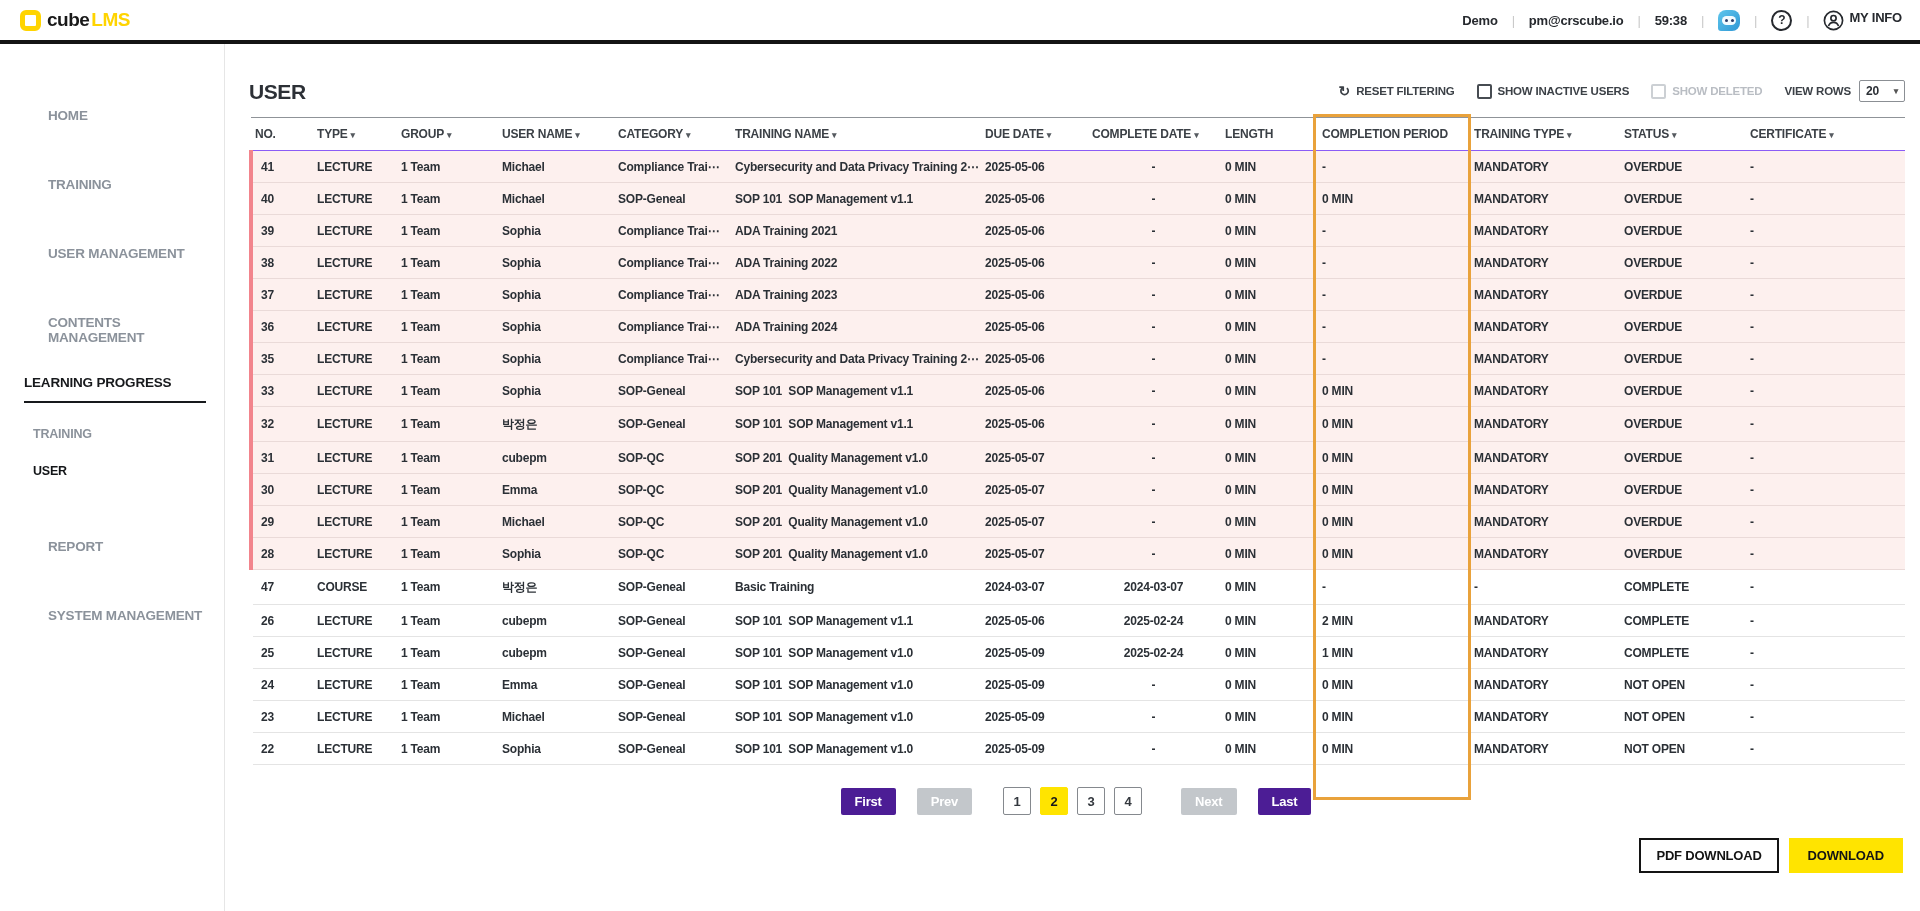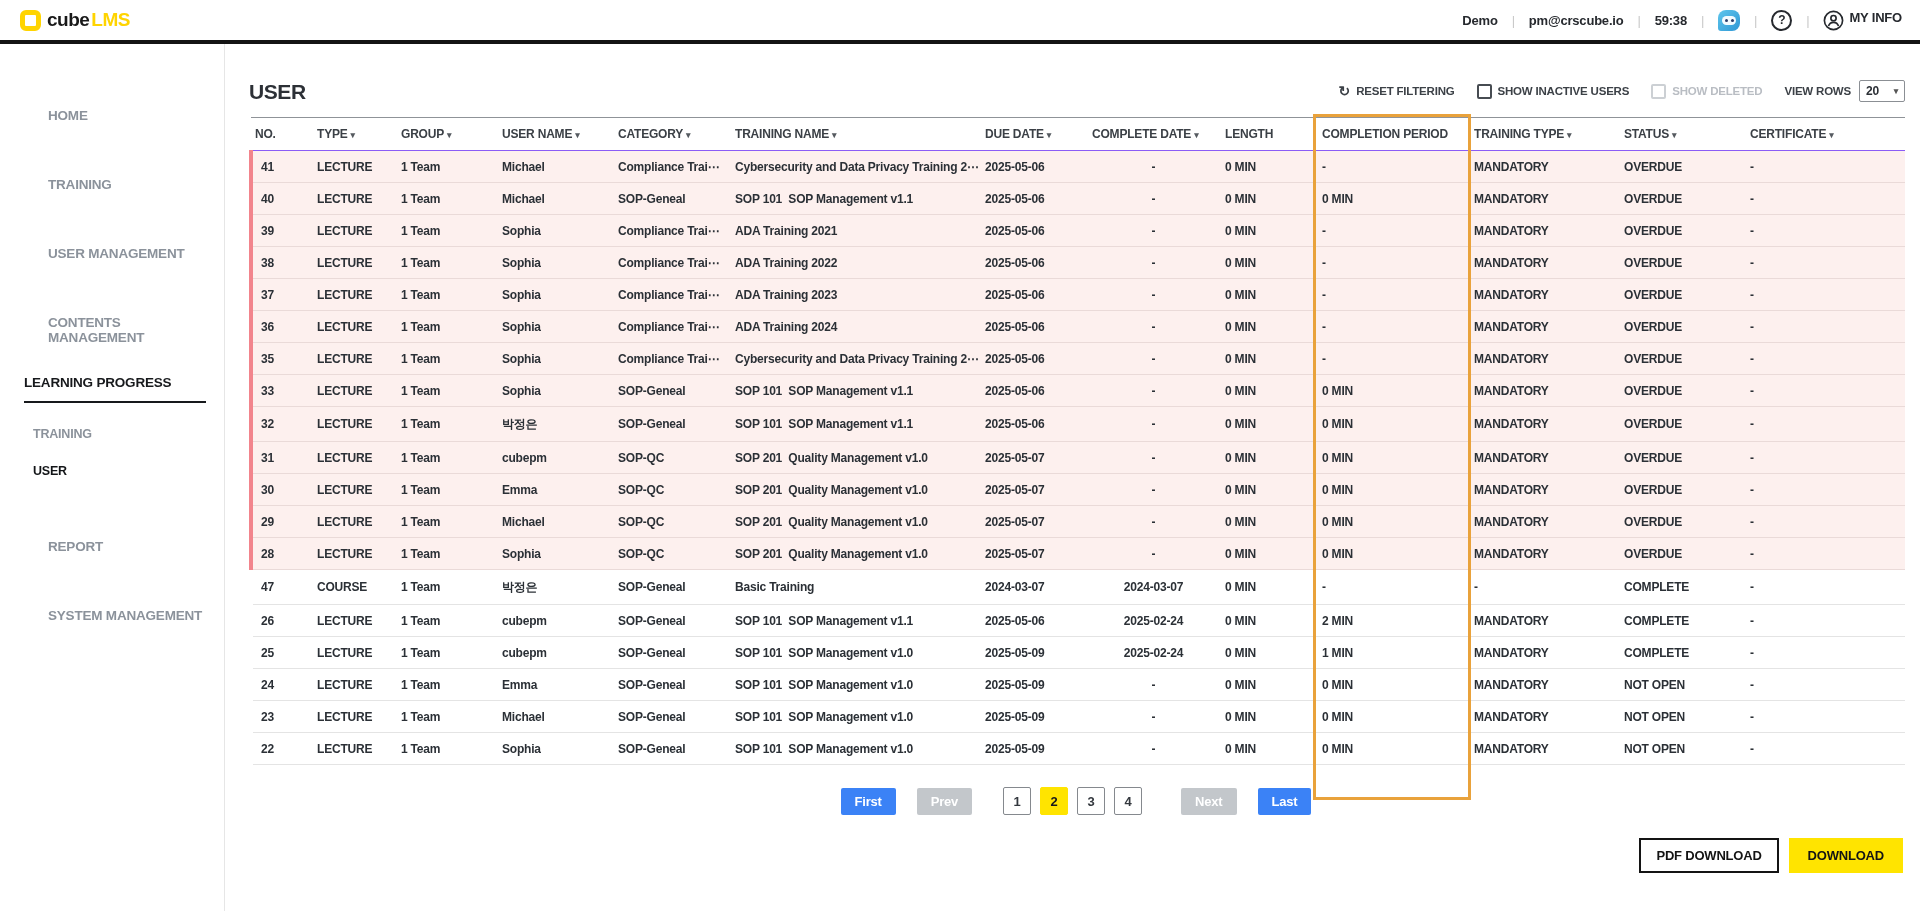--- a/index.html
+++ b/index.html
@@ -65,21 +65,21 @@
   td.cell-comp { text-align:center; }
   tr.overdue td { background:#fdf0ee; border-bottom:1px solid #eadad8; }
   td.first { border-left:4px solid transparent; padding-left:8px; }
   tr.overdue td.first { border-left:4px solid #f2848c; }
   #period-highlight { position:absolute; border:3px solid #e9a23b; pointer-events:none; }
 
   
   .pagination { width:1654px; display:flex; justify-content:center; align-items:center; margin-top:22px; gap:9px; }
   .pg-btn { border:none; color:#fff; font-size:13px; font-weight:700; padding:6px 14px; border-radius:2px;
     font-family:"Liberation Sans",sans-serif; cursor:pointer; letter-spacing:-0.2px; }
-  .pg-dark { background:#3b82f6; }
+  .pg-dark { background:#4c1d95; }
   .pg-light { background:#c3c7cb; }
   .pg-first { margin-right:12px; } .pg-prev { margin-right:22px; }
   .pg-next { margin-left:30px; margin-right:12px; }
   .pg-num { width:28px; height:28px; background:#fff; border:1px solid #85898e; border-radius:2px;
     font-size:13px; font-weight:700; color:#33383e; display:flex; align-items:center; justify-content:center; cursor:pointer; }
   .pg-num.active { background:#ffe400; border-color:#ffe400; color:#17191c; }
 
   
   .actions { width:1654px; display:flex; justify-content:flex-end; gap:10px; margin-top:23px; }
   .btn-pdf { background:#fff; border:2px solid #141414; color:#141414; font-size:13px; font-weight:700;

